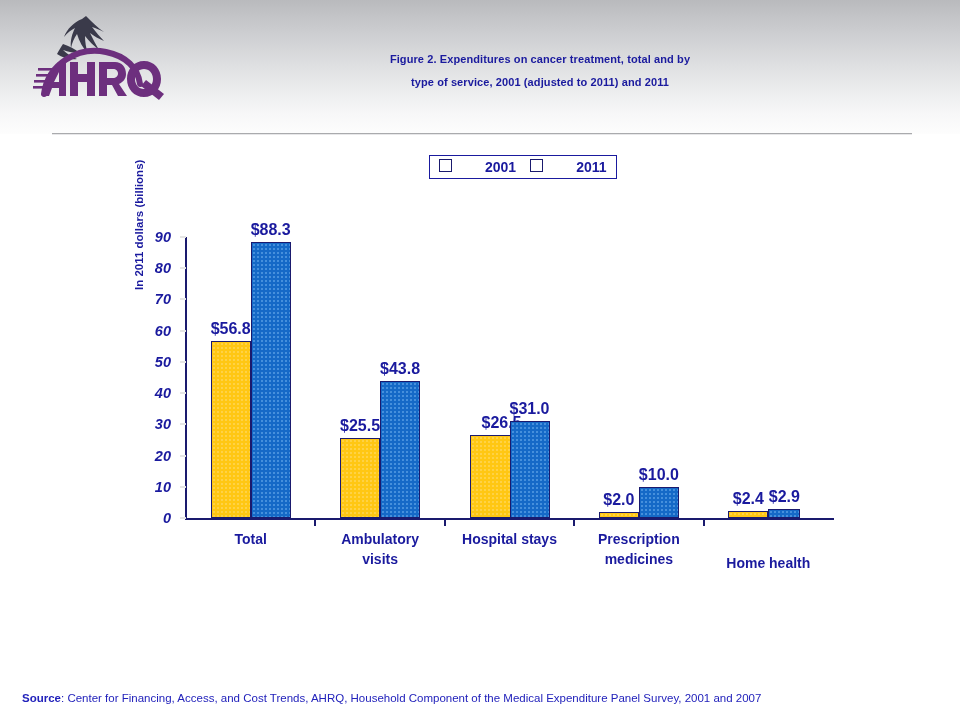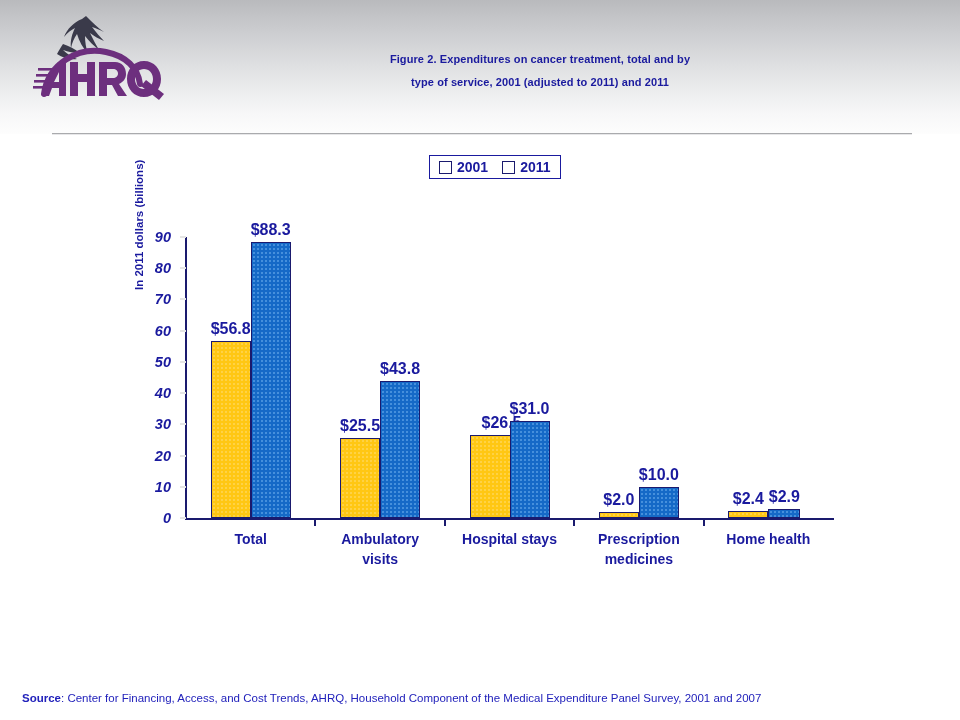--- a/index.html
+++ b/index.html
@@ -54,22 +54,22 @@
     height: 24px;
     border: 1px solid #1a1a9e;
     background: #ffffff;
     display: flex;
     align-items: center;
     padding: 0 9px;
     box-sizing: border-box;
   }
   .legend-entry {
     display: flex;
-    align-items: center;
     margin-right: 14px;
+    gap: 28px;
   }
   .legend-entry:last-child { margin-right: 0; }
   .legend-swatch {
     width: 11px; height: 11px;
     border: 1px solid #1a1a6e;
     margin-right: 5px;
   }
   .legend-text {
     color: #1a1a9e;
     font-size: 14px;
@@ -318,21 +318,21 @@
           <div>Ambulatory</div>
           <div>visits</div>
         </div>
         <div class="cat-label" style="left: 258.8px; width: 129.4px;">
           <div>Hospital stays</div>
         </div>
         <div class="cat-label" style="left: 388.2px; width: 129.4px;">
           <div>Prescription</div>
           <div>medicines</div>
         </div>
-        <div class="cat-label" style="left: 517.6px; width: 129.4px;">
+        <div class="cat-label" style="left: 517.6px; width: 129.4px; margin-top: 24px;">
           <div>Home health</div>
         </div>
       </div>
   </div>
 </div>
 
 <div id="source">
   <b>Source</b><span>: Center for Financing, Access, and Cost Trends, AHRQ,  Household Component of the Medical Expenditure Panel Survey,  2001 and  2007</span>
 </div>
 

